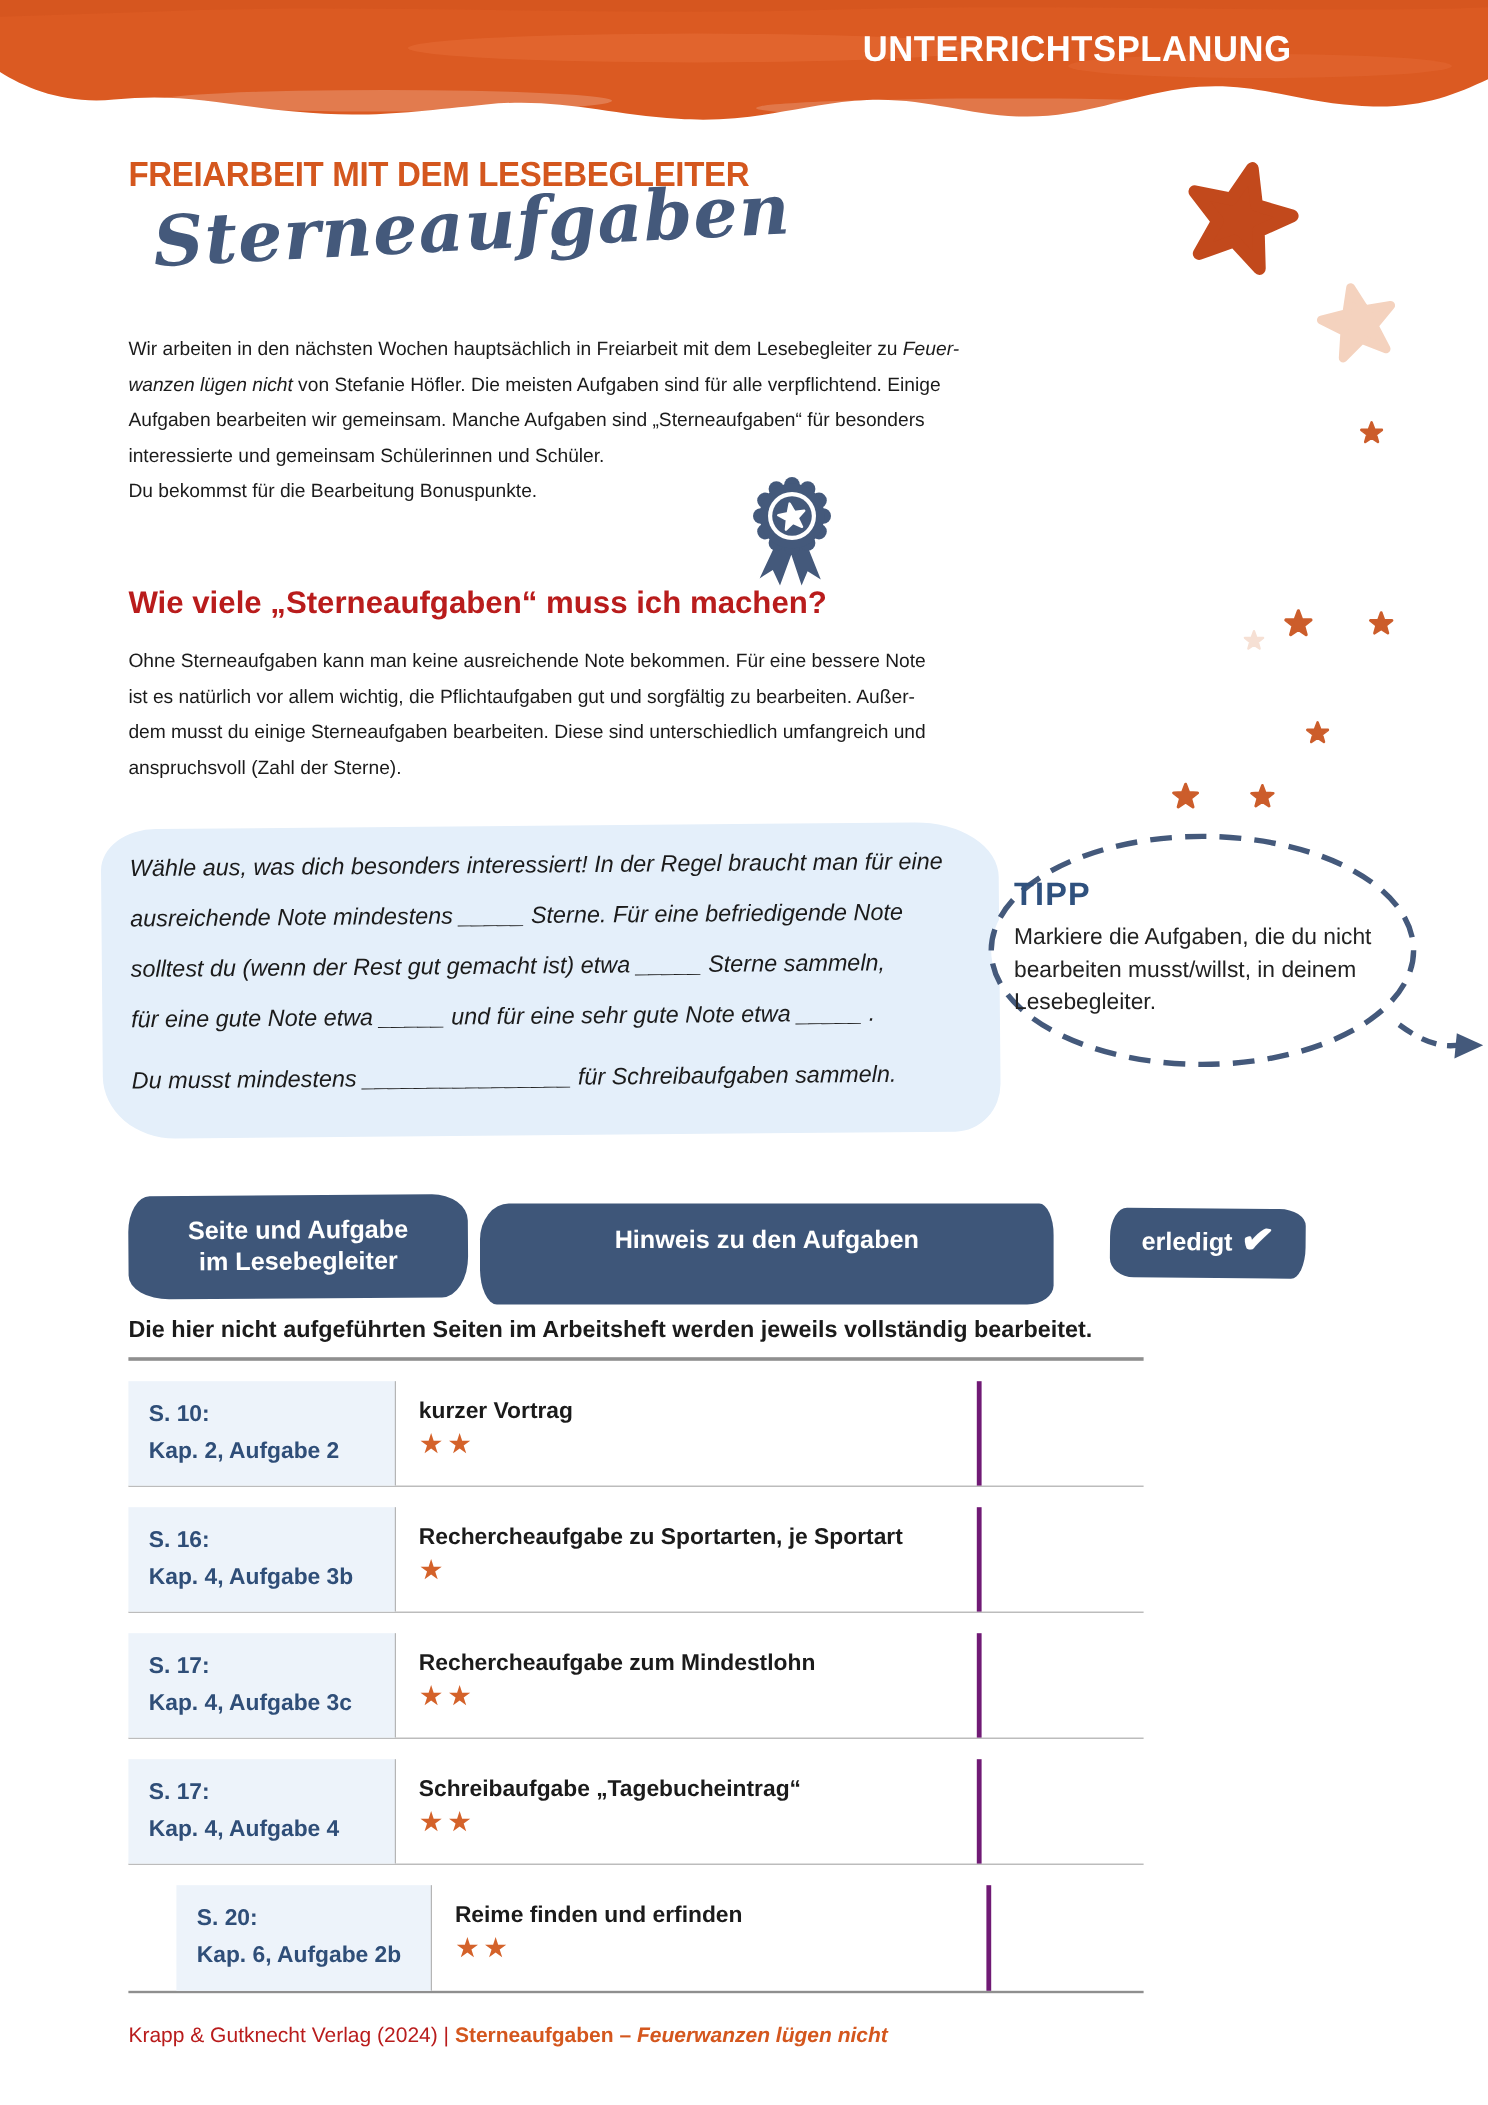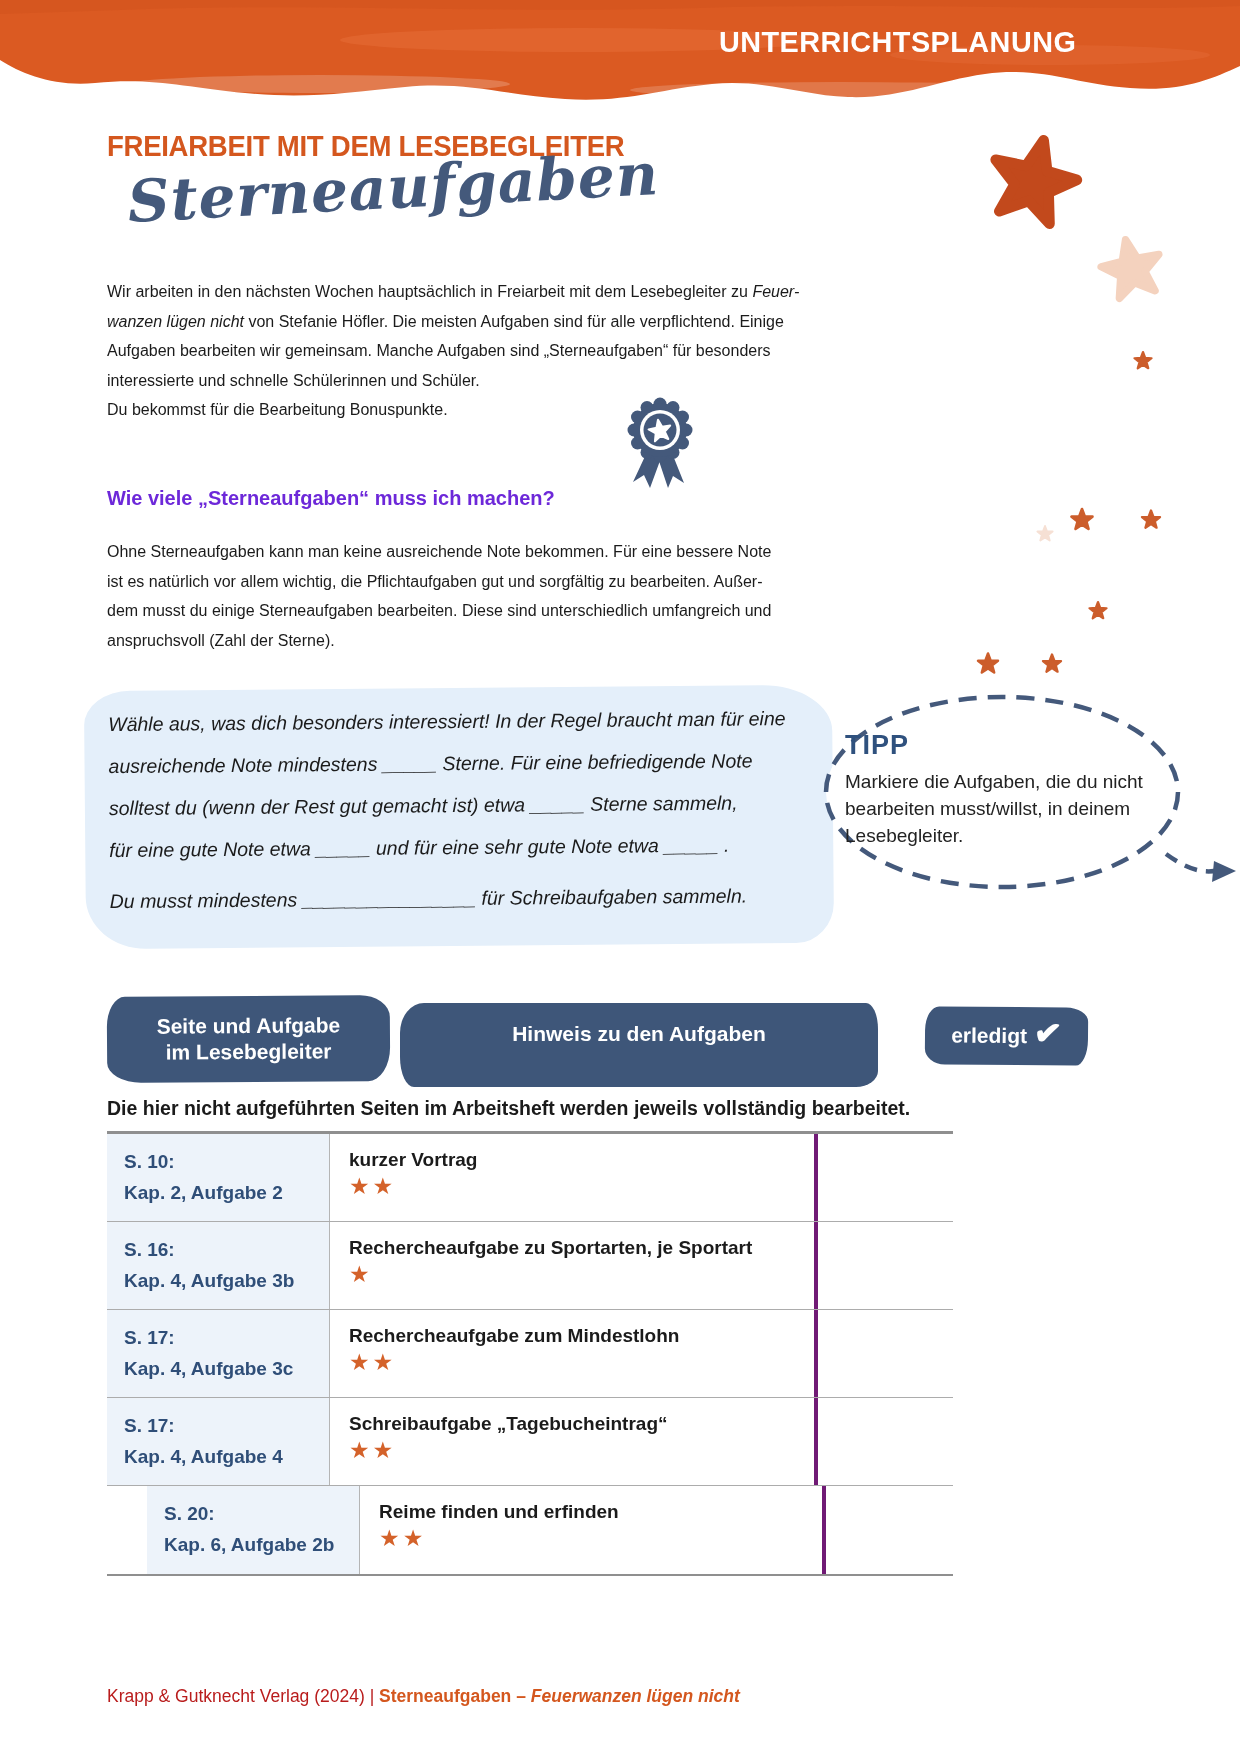--- a/index.html
+++ b/index.html
@@ -30,21 +30,21 @@
     font-size:58px; color:#44597B; transform:rotate(-3deg); transform-origin:left top;
     white-space:nowrap; letter-spacing:1px;
   }
 
   .para { position:absolute; left:107px; font-size:16px; line-height:29.5px; }
   .tl { white-space:nowrap; }
   .it { font-style:italic; }
 
   .h2 {
     position:absolute; left:107px; top:487px;
-    font-size:20px; font-weight:800; color:#6d28d9; white-space:nowrap;
+    font-size:26px; font-weight:800; color:#b91c1c; white-space:nowrap;
   }
 
   
   .blob {
     position:absolute; left:85px; top:688px; width:748px; height:258px;
     background:#E4EFFA;
     border-radius:46px 70px 38px 60px / 34px 46px 40px 52px;
     transform:rotate(-.5deg);
     padding:12px 0 0 24px;
   }
@@ -91,21 +91,21 @@
   .note {
     position:absolute; left:107px; top:1097px;
     font-size:19.5px; font-weight:700; white-space:nowrap;
   }
 
   
   .ttable {
     position:absolute; left:107px; top:1131px; width:846px;
     border-top:3px solid #8F8F8F; border-bottom:2px solid #8F8F8F;
   }
-  .trow { display:flex; height:88px; border-bottom:1.5px solid #ACACAC; }
+  .trow { display:flex; height:88px; border-bottom:1.5px solid #ACACAC;margin-top:17px; }
   .trow:last-child { border-bottom:none;padding-left:40px; }
   .c1 {
     width:223px; background:#EDF3FA; border-right:1px solid #B5B5B5;
     padding:17px 0 0 17px; color:#2F4E78; font-weight:800; font-size:19px;
   }
   .c1 .tk { margin-top:9px; }
   .c2 { width:488px; border-right:4px solid #701a75; padding:15px 0 0 19px; }
   .c2 .hint { font-weight:700; font-size:19px; color:#1b1b1b; white-space:nowrap; }
   .c2 .stars-cell { margin-top:2px; font-size:23px; color:#D4622A; letter-spacing:3px; }
   .c3 { width:134px; }
@@ -130,21 +130,21 @@
   </svg>
   <div class="hdr-title">UNTERRICHTSPLANUNG</div>
 
   <div class="h1">FREIARBEIT MIT DEM LESEBEGLEITER</div>
   <div class="script-title">Sterneaufgaben</div>
 
   <div class="para" style="top:277px;">
     <div class="tl"><span>Wir arbeiten in den nächsten Wochen hauptsächlich in Freiarbeit mit dem Lesebegleiter zu </span><span class="it">Feuer-</span></div>
     <div class="tl"><span class="it">wanzen lügen nicht</span><span> von Stefanie Höfler. Die meisten Aufgaben sind für alle verpflichtend. Einige</span></div>
     <div class="tl">Aufgaben bearbeiten wir gemeinsam. Manche Aufgaben sind „Sterneaufgaben“ für besonders</div>
-    <div class="tl">interessierte und schnelle Schülerinnen und Schüler.</div>
+    <div class="tl">interessierte und gemeinsam Schülerinnen und Schüler.</div>
     <div class="tl">Du bekommst für die Bearbeitung Bonuspunkte.</div>
   </div>
 
   <svg class="badge-svg" width="86" height="94" viewBox="0 0 86 94">
     <path fill="#44597B" d="M30,56 L44,62 L33,92 L27,79 L16,86 Z"></path>
     <path fill="#44597B" d="M55,57 L41,62 L51,92 L56,80 L67,87 Z"></path>
     <g fill="#44597B">
       <circle cx="69" cy="34" r="6.5"></circle>
         <circle cx="65.5" cy="47" r="6.5"></circle>
         <circle cx="56" cy="56.5" r="6.5"></circle>

